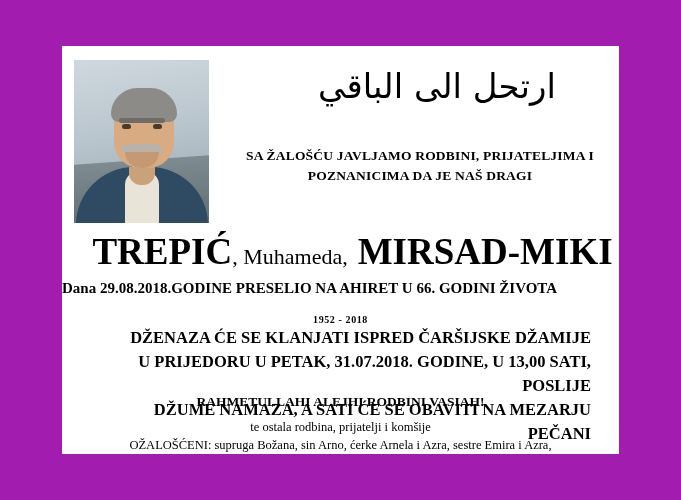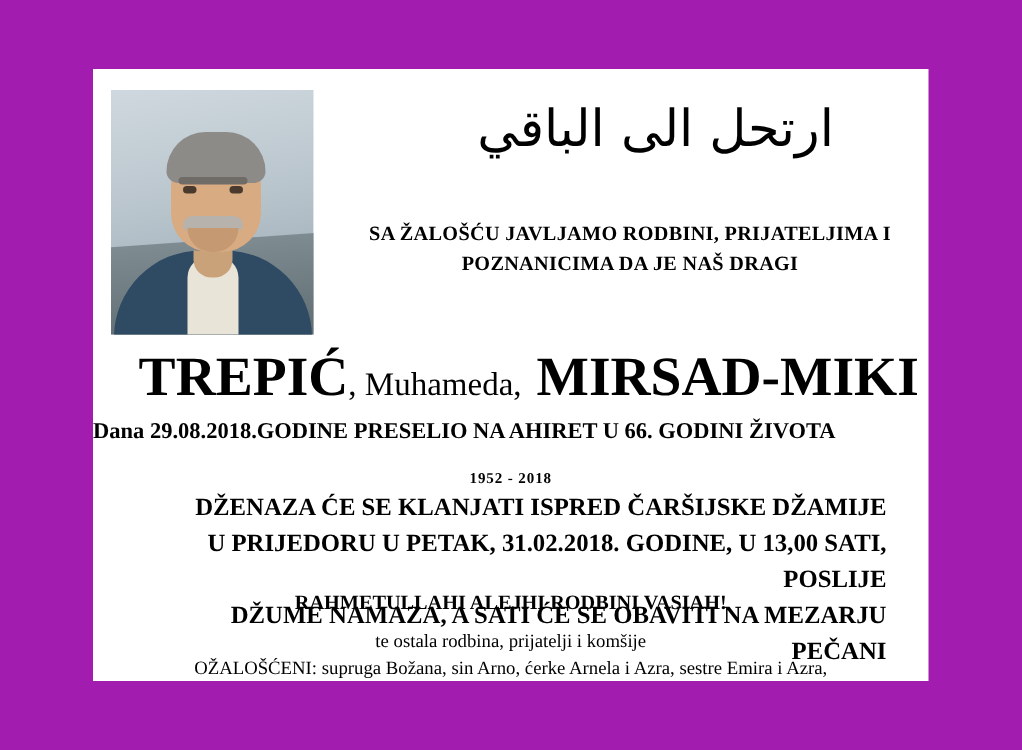--- a/index.html
+++ b/index.html
@@ -284,21 +284,21 @@
       <div class="name-line">
         <span class="surname">TREPIĆ</span><span class="fathersname">, Muhameda,</span><span class="givenname">MIRSAD-MIKI</span>
       </div>
 
       <div class="passed-line">Dana 29.08.2018.GODINE PRESELIO NA AHIRET U 66. GODINI ŽIVOTA</div>
 
       <div class="years">1952 - 2018</div>
 
       <div class="funeral">
         <div>DŽENAZA ĆE SE KLANJATI ISPRED ČARŠIJSKE DŽAMIJE</div>
-        <div>U PRIJEDORU U PETAK, 31.02.2018. GODINE, U 13,00 SATI, POSLIJE</div>
+        <div>U PRIJEDORU U PETAK, 31.07.2018. GODINE, U 13,00 SATI, POSLIJE</div>
         <div>DŽUME NAMAZA, A SATI ĆE SE OBAVITI NA MEZARJU PEČANI</div>
       </div>
 
       <div class="prayer">RAHMETULLAHI ALEJHI RODBINI VASIAH!</div>
 
       <div class="bereaved">
         <div>te ostala rodbina, prijatelji i komšije</div>
         <div>OŽALOŠĆENI: supruga Božana, sin Arno, ćerke Arnela i Azra, sestre Emira i Azra,</div>
       </div>
 

